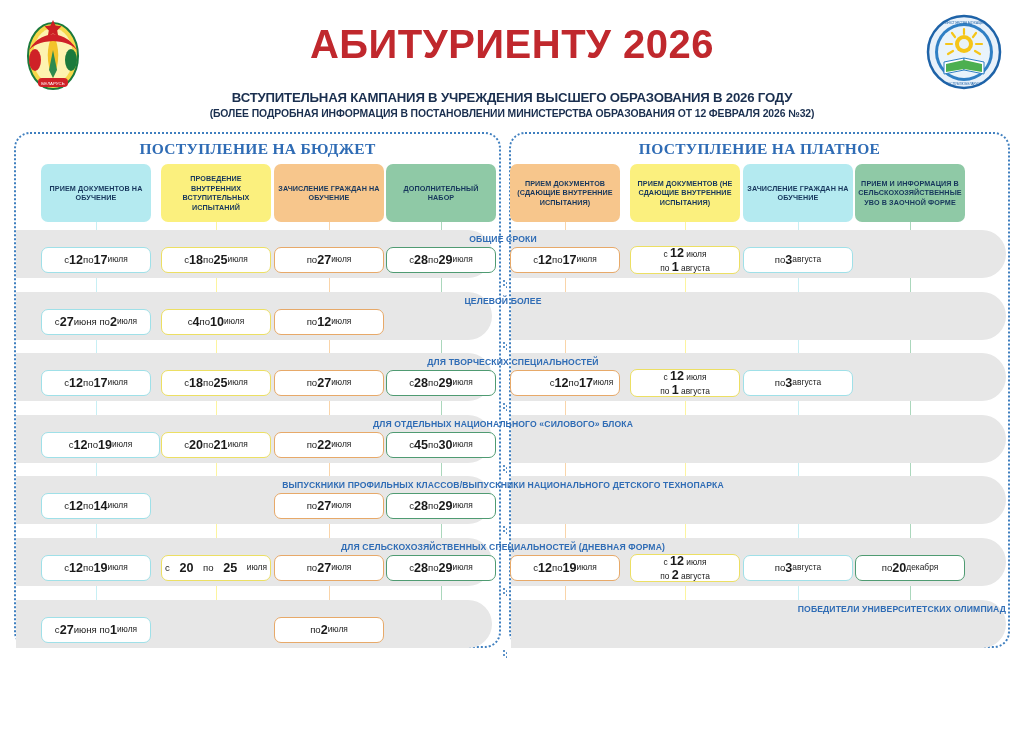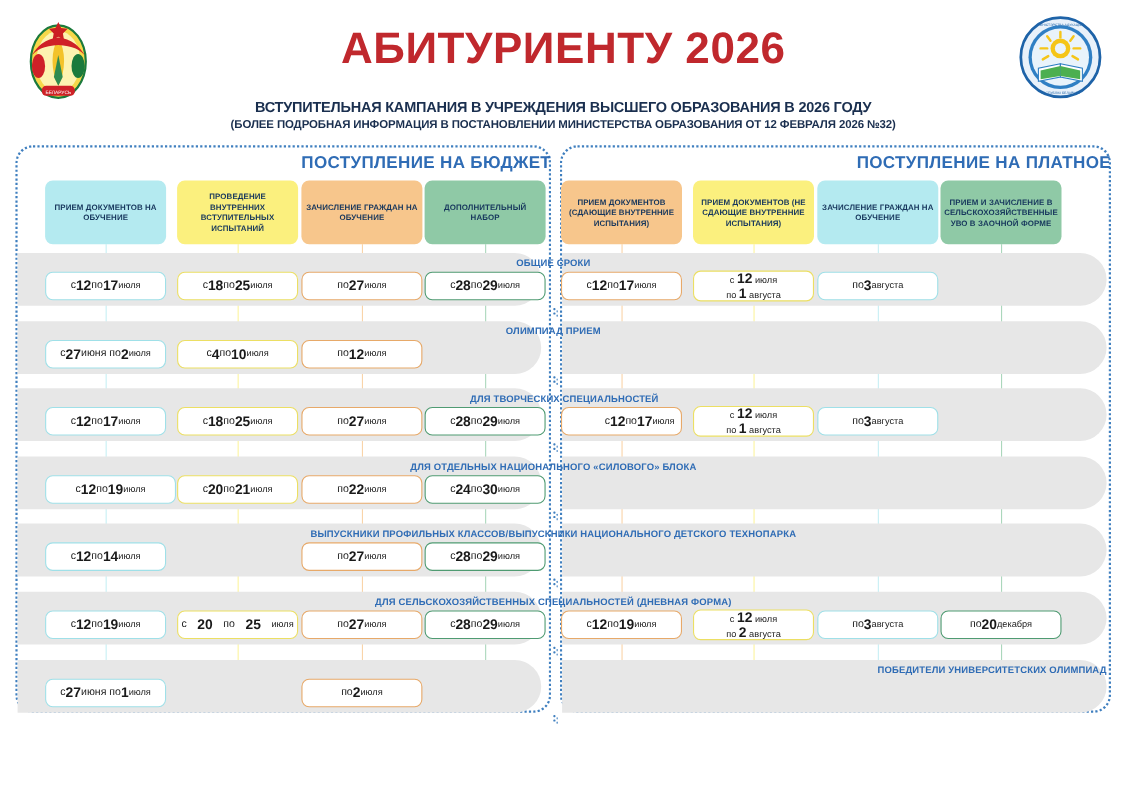--- a/index.html
+++ b/index.html
@@ -39,23 +39,24 @@
     position: absolute; top: 0;
     border: 2px dotted #3f7fbf;
     border-radius: 16px;
     height: 516px;
   }
   .panel-left  { left: 14px;  width: 487px; }
   .panel-right { left: 509px; width: 501px; }
 
   .panel-title {
     position: absolute; top: 8px; left: 0; right: 0;
-    text-align: right;
+    text-align: center;
     font-size: 15.5px; font-weight: bold; color: #2f6cb5;
     letter-spacing: 0.3px;
+    font-family: Liberation Serif, serif;
   }
 
   
   .colhead {
     position: absolute; top: 32px;
     height: 58px; border-radius: 7px;
     display: flex; align-items: center; justify-content: center;
     text-align: center; padding: 3px 4px;
     font-size: 7.2px; font-weight: bold; line-height: 1.32;
     color: #16365c; letter-spacing: 0.1px;
@@ -184,21 +185,21 @@
       <div class="guide g-yellow" style="left: 685px;"></div>
       <div class="guide g-cyan" style="left: 798px;"></div>
       <div class="guide g-green" style="left: 910px;"></div>
       <div class="colhead c-cyan" style="left: 41px; width: 110px;">ПРИЕМ ДОКУМЕНТОВ НА ОБУЧЕНИЕ</div>
       <div class="colhead c-yellow" style="left: 161px; width: 110px;">ПРОВЕДЕНИЕ ВНУТРЕННИХ ВСТУПИТЕЛЬНЫХ ИСПЫТАНИЙ</div>
       <div class="colhead c-orange" style="left: 274px; width: 110px;">ЗАЧИСЛЕНИЕ ГРАЖДАН НА ОБУЧЕНИЕ</div>
       <div class="colhead c-green" style="left: 386px; width: 110px;">ДОПОЛНИТЕЛЬНЫЙ НАБОР</div>
       <div class="colhead c-orange" style="left: 510px; width: 110px;">ПРИЕМ ДОКУМЕНТОВ (СДАЮЩИЕ ВНУТРЕННИЕ ИСПЫТАНИЯ)</div>
       <div class="colhead c-yellow" style="left: 630px; width: 110px;">ПРИЕМ ДОКУМЕНТОВ (НЕ СДАЮЩИЕ ВНУТРЕННИЕ ИСПЫТАНИЯ)</div>
       <div class="colhead c-cyan" style="left: 743px; width: 110px;">ЗАЧИСЛЕНИЕ ГРАЖДАН НА ОБУЧЕНИЕ</div>
-      <div class="colhead c-green" style="left: 855px; width: 110px;">ПРИЕМ И ЗАЧИСЛЕНИЕ В СЕЛЬСКОХОЗЯЙСТВЕННЫЕ УВО  В ЗАОЧНОЙ ФОРМЕ</div>
+      <div class="colhead c-green" style="left: 855px; width: 110px;">ПРИЕМ И ИНФОРМАЦИЯ В СЕЛЬСКОХОЗЯЙСТВЕННЫЕ УВО  В ЗАОЧНОЙ ФОРМЕ</div>
       <div class="rowband left" style="top: 98px; height: 48px; left: 16px;"></div>
       <div class="rowband right" style="top: 98px; height: 48px; left: 511px; border-radius: 0px 26px 26px 0px;"></div>
       <div class="rowlabel" style="top: 102px; left: 0px; width: 1006px; text-align: center;">ОБЩИЕ СРОКИ</div>
       <div class="cell b-cyan" style="left: 41px; width: 110px; top: 115px;">с <b>12</b> по <b>17</b><span class="sm"> июля</span></div>
       <div class="cell b-yellow" style="left: 161px; width: 110px; top: 115px;">с <b>18</b> по <b>25</b><span class="sm"> июля</span></div>
       <div class="cell b-orange" style="left: 274px; width: 110px; top: 115px;">по <b>27</b><span class="sm"> июля</span></div>
       <div class="cell b-green" style="left: 386px; width: 110px; top: 115px;">с <b>28</b> по <b>29</b><span class="sm"> июля</span></div>
       <div class="cell b-orange" style="left: 510px; width: 110px; top: 115px;">с <b>12</b> по <b>17</b><span class="sm"> июля</span></div>
       <div class="cell b-yellow two-line" style="left: 630px; width: 110px; top: 114px;">
         <span class="sm">с <b>12</b> июля</span>
@@ -206,21 +207,21 @@
       </div>
       <div class="cell b-cyan" style="left: 743px; width: 110px; top: 115px;">по <b>3</b><span class="sm"> августа</span></div>
       <div class="sep-dots" style="top: 148px;">
         <i style="left:0;top:0"></i>
         <i style="left:0;top:4px"></i>
         <i style="left:2.6px;top:2px"></i>
         <i style="left:2.6px;top:6px"></i>
       </div>
       <div class="rowband left" style="top: 160px; height: 48px; left: 16px;"></div>
       <div class="rowband right" style="top: 160px; height: 48px; left: 511px; border-radius: 0px 26px 26px 0px;"></div>
-      <div class="rowlabel" style="top: 164px; left: 0px; width: 1006px; text-align: center;">ОЛИМПИАД ПРИЕМ</div>
+      <div class="rowlabel" style="top: 164px; left: 0px; width: 1006px; text-align: center;">ЦЕЛЕВОЙ БОЛЕЕ</div>
       <div class="cell b-cyan" style="left: 41px; width: 110px; top: 177px;">с <b>27</b> июня по <b>2</b><span class="sm"> июля</span></div>
       <div class="cell b-yellow" style="left: 161px; width: 110px; top: 177px;">с <b>4</b> по <b>10</b><span class="sm"> июля</span></div>
       <div class="cell b-orange" style="left: 274px; width: 110px; top: 177px;">по <b>12</b><span class="sm"> июля</span></div>
       <div class="sep-dots" style="top: 210px;">
         <i style="left:0;top:0"></i>
         <i style="left:0;top:4px"></i>
         <i style="left:2.6px;top:2px"></i>
         <i style="left:2.6px;top:6px"></i>
       </div>
       <div class="rowband left" style="top: 221px; height: 48px; left: 16px;"></div>
@@ -241,21 +242,21 @@
         <i style="left:0;top:4px"></i>
         <i style="left:2.6px;top:2px"></i>
         <i style="left:2.6px;top:6px"></i>
       </div>
       <div class="rowband left" style="top: 283px; height: 48px; left: 16px;"></div>
       <div class="rowband right" style="top: 283px; height: 48px; left: 511px; border-radius: 0px 26px 26px 0px;"></div>
       <div class="rowlabel" style="top: 287px; left: 0px; width: 1006px; text-align: center;">ДЛЯ ОТДЕЛЬНЫХ НАЦИОНАЛЬНОГО «СИЛОВОГО» БЛОКА</div>
       <div class="cell b-cyan" style="left: 41px; width: 119px; top: 300px;">с <b>12</b> по <b>19</b><span class="sm"> июля</span></div>
       <div class="cell b-yellow" style="left: 161px; width: 110px; top: 300px;">с <b>20</b> по <b>21</b><span class="sm"> июля</span></div>
       <div class="cell b-orange" style="left: 274px; width: 110px; top: 300px;">по <b>22</b><span class="sm"> июля</span></div>
-      <div class="cell b-green" style="left: 386px; width: 110px; top: 300px;">с <b>24</b> по <b>30</b><span class="sm"> июля</span></div>
+      <div class="cell b-green" style="left: 386px; width: 110px; top: 300px;">с <b>45</b> по <b>30</b><span class="sm"> июля</span></div>
       <div class="sep-dots" style="top: 333px;">
         <i style="left:0;top:0"></i>
         <i style="left:0;top:4px"></i>
         <i style="left:2.6px;top:2px"></i>
         <i style="left:2.6px;top:6px"></i>
       </div>
       <div class="rowband left" style="top: 344px; height: 48px; left: 16px;"></div>
       <div class="rowband right" style="top: 344px; height: 48px; left: 511px; border-radius: 0px 26px 26px 0px;"></div>
       <div class="rowlabel" style="top: 348px; left: 0px; width: 1006px; text-align: center;">ВЫПУСКНИКИ ПРОФИЛЬНЫХ КЛАССОВ/ВЫПУСКНИКИ НАЦИОНАЛЬНОГО ДЕТСКОГО ТЕХНОПАРКА</div>
       <div class="cell b-cyan" style="left: 41px; width: 110px; top: 361px;">с <b>12</b> по <b>14</b><span class="sm"> июля</span></div>

